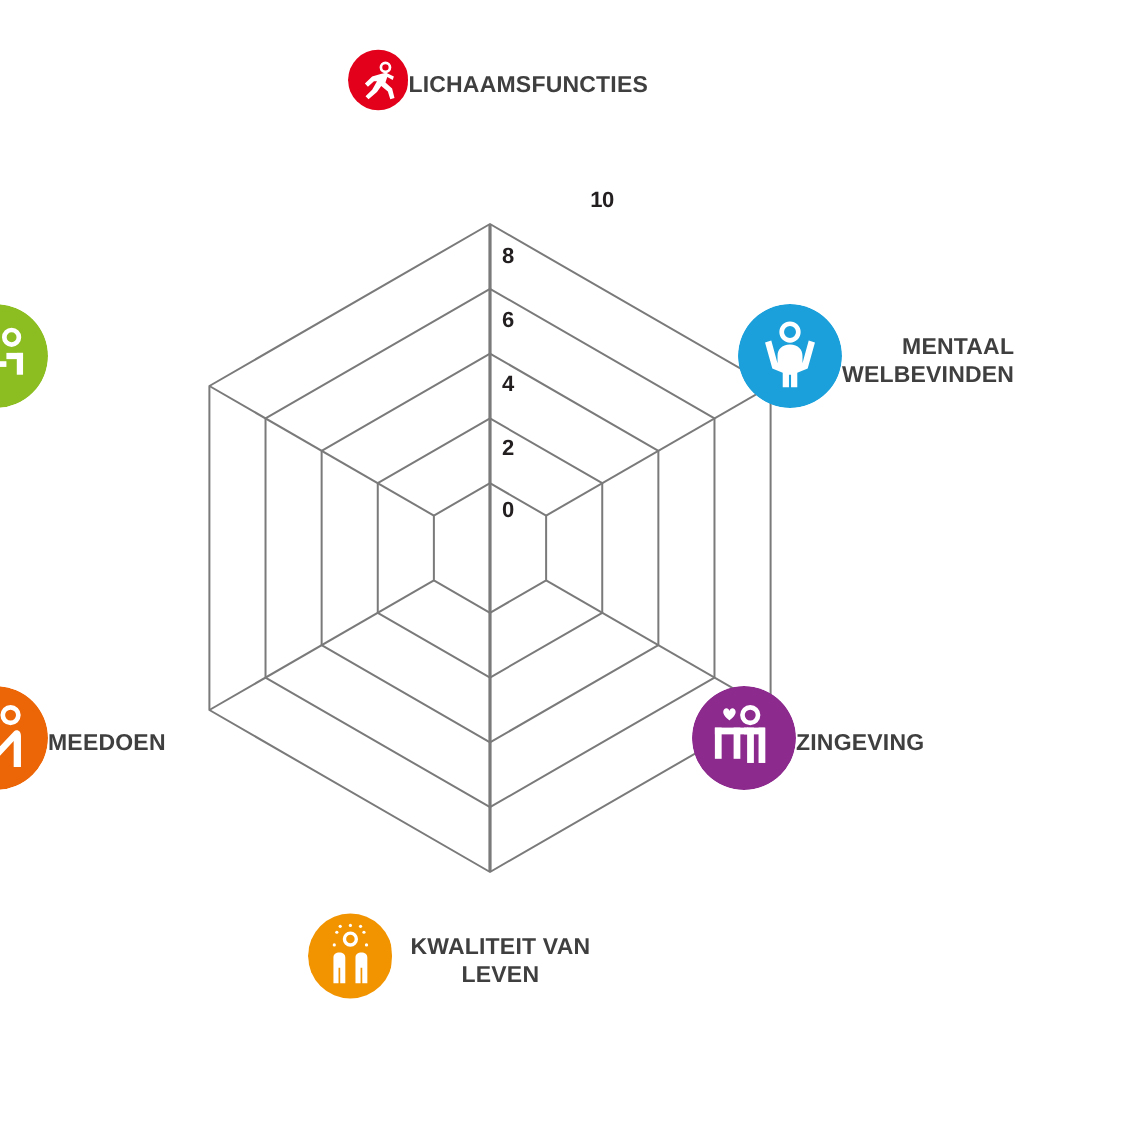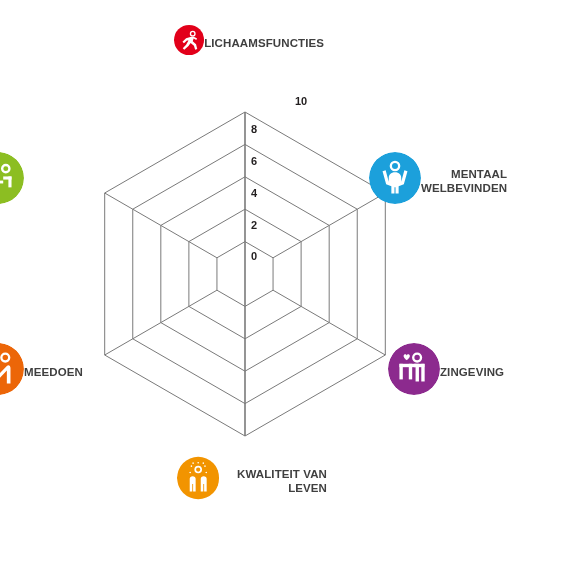--- a/index.html
+++ b/index.html
@@ -117,35 +117,35 @@
       </div>
       <div class="node" style="left: 444px; top: 152px; text-align: right;">
         <svg viewBox="0 0 100 100" class="node-icon">
           <circle cx="50" cy="50" r="50" fill="#1ca0db"></circle>
           <circle cx="50" cy="27" r="8" fill="none" stroke="#ffffff" stroke-width="4.5"></circle>
           <path d="M50 39 C58 39 62 44 62 50 L62 57 L68 35 L74 37 L67 62 L57 66 L57 80 L51 80 L51 68 L49 68 L49 80 L43 80 L43 66 L33 62 L26 37 L32 35 L38 57 L38 50 C38 44 42 39 50 39 Z" fill="#ffffff"></path>
         </svg>
         <div class="node-label">MENTAAL
 WELBEVINDEN</div>
       </div>
-      <div class="node" style="left: 463px; top: 343px;">
+      <div class="node" style="left: 421px; top: 343px;">
         <svg viewBox="0 0 100 100" class="node-icon">
           <circle cx="50" cy="50" r="50" fill="#8c2a8e"></circle>
           <circle cx="56" cy="28" r="7.5" fill="none" stroke="#ffffff" stroke-width="4.5"></circle>
           <path d="M30 25 C30 21 35 20 36 24 C37 20 42 21 42 25 C42 29 36 33 36 33 C36 33 30 29 30 25 Z" fill="#ffffff"></path>
           <rect x="22" y="40" width="32" height="6.5" fill="#ffffff"></rect>
           <rect x="22" y="40" width="6.5" height="30" fill="#ffffff"></rect>
           <rect x="40" y="40" width="6.5" height="30" fill="#ffffff"></rect>
           <rect x="50" y="40" width="20" height="6.5" fill="#ffffff"></rect>
           <rect x="53" y="40" width="6.5" height="34" fill="#ffffff"></rect>
           <rect x="64" y="40" width="6.5" height="34" fill="#ffffff"></rect>
         </svg>
         <div class="node-label">ZINGEVING</div>
       </div>
-      <div class="node" style="left: 252px; top: 452px; text-align: right;">
+      <div class="node" style="left: 229px; top: 452px;">
         <svg viewBox="0 0 100 100" class="node-icon">
           <circle cx="50" cy="50" r="50" fill="#f29400"></circle>
           <circle cx="50" cy="30" r="7" fill="none" stroke="#ffffff" stroke-width="4"></circle>
           <circle cx="50" cy="14" r="1.9" fill="#ffffff"></circle>
           <circle cx="34" cy="22" r="1.9" fill="#ffffff"></circle>
           <circle cx="66" cy="22" r="1.9" fill="#ffffff"></circle>
           <circle cx="31" cy="37" r="1.9" fill="#ffffff"></circle>
           <circle cx="69" cy="37" r="1.9" fill="#ffffff"></circle>
           <circle cx="38" cy="15" r="1.9" fill="#ffffff"></circle>
           <circle cx="62" cy="15" r="1.9" fill="#ffffff"></circle>

